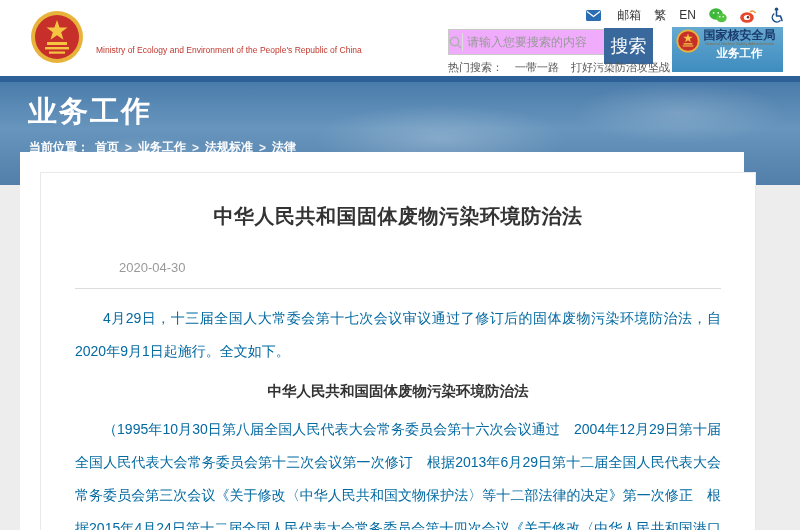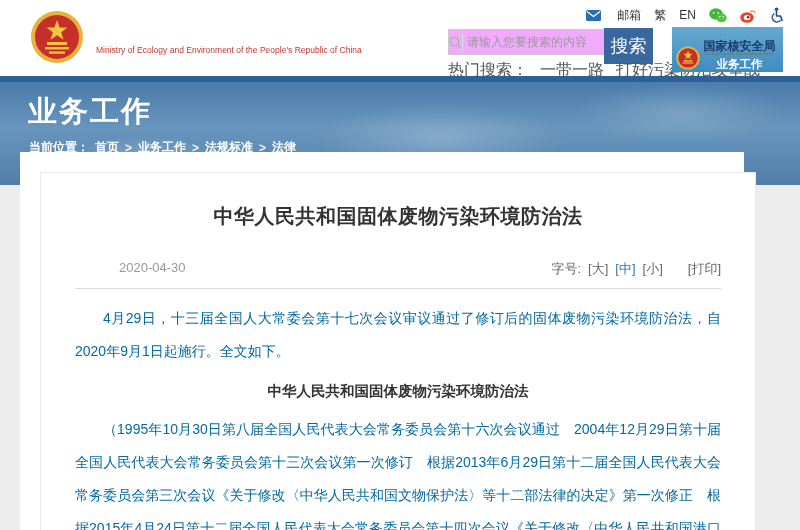--- a/index.html
+++ b/index.html
@@ -16,24 +16,24 @@
   .ministry-en{position:absolute;left:96px;top:45px;font-size:8.5px;color:#c0392f;white-space:nowrap;}
   .utilities{position:absolute;top:6px;right:16px;height:18px;display:flex;align-items:center;gap:13px;font-size:12px;color:#333;}
   .utilities .txt{cursor:pointer;}
   .mail{display:flex;align-items:center;gap:16px;cursor:pointer;}
   
   .search-box{position:absolute;left:448px;top:29px;width:156px;height:26px;border:1px solid #c9c9c9;background:#f0abfc;display:flex;align-items:center;box-sizing:border-box;}
   .search-icon-wrap{width:24px;height:18px;display:flex;align-items:center;justify-content:center;border-right:1px solid #ddd;}
   .search-box input{border:none;outline:none;flex:1;font-size:12px;color:#333;padding:0 4px;font-family:inherit;background:transparent;}
   .search-box input::placeholder{color:#999;}
   .search-btn{position:absolute;left:604px;top:28px;width:49px;height:36px;background:#38689c;color:#fff;font-size:18px;border:none;cursor:pointer;font-family:inherit;}
-  .hot-row{position:absolute;left:448px;top:60px;font-size:16px;color:#555;display:flex;gap:12px;white-space:nowrap;}
+  .hot-row{position:absolute;left:448px;top:60px;font-size:11px;color:#555;display:flex;gap:12px;white-space:nowrap;}
   .hot-row .hot-link{cursor:pointer;color:#555;}
   
-  .nuclear{position:absolute;left:672px;top:27px;width:111px;height:45px;background:linear-gradient(180deg,#66a9d1 0%,#4d97c6 60%,#3e8cbf 100%);display:flex;align-items:flex-end;padding:2px 4px;box-sizing:border-box;cursor:pointer;}
+  .nuclear{position:absolute;left:672px;top:27px;width:111px;height:45px;background:linear-gradient(180deg,#66a9d1 0%,#4d97c6 60%,#3e8cbf 100%);display:flex;align-items:flex-start;padding:2px 4px;box-sizing:border-box;cursor:pointer;}
   .nuclear .emblem{flex:0 0 24px;}
   .nuclear .ncol{flex:1;text-align:center;line-height:1.05;}
   .nuclear .ntitle{font-size:12px;font-weight:bold;color:#1b3a6b;white-space:nowrap;}
   .nuclear .nsub{font-size:4.5px;color:#8a6d3b;transform:scale(.9);white-space:nowrap;}
   .nuclear .nenter{font-size:11.5px;color:#fff;font-weight:bold;margin-top:1px;}
   
   .top-strip{position:absolute;left:0;top:76px;width:800px;height:6px;background:#2c6096;}
   .banner{position:absolute;left:0;top:82px;width:800px;height:103px;
     background:
       radial-gradient(120px 40px at 18% 80%, rgba(255,255,255,.28), rgba(255,255,255,0) 70%),
@@ -154,27 +154,20 @@
     <span class="crumb">法律</span>
   </div>
 </div>
 
 <div class="card">
   <div class="inner">
     <div class="article">
       <div class="article-title">中华人民共和国固体废物污染环境防治法</div>
       <div class="meta-row">
         <span class="meta-date">2020-04-30</span>
-        <span class="meta-right">
-          <span>字号:</span>
-          <span class="fs">[大]</span>
-          <span class="fs active">[中]</span>
-          <span class="fs">[小]</span>
-          <span class="print">[打印]</span>
-        </span>
       </div>
       <div class="divider"></div>
       <p class="intro">4月29日，十三届全国人大常委会第十七次会议审议通过了修订后的固体废物污染环境防治法，自2020年9月1日起施行。全文如下。</p>
       <div class="law-subtitle">中华人民共和国固体废物污染环境防治法</div>
       <p class="law-body">（1995年10月30日第八届全国人民代表大会常务委员会第十六次会议通过　2004年12月29日第十届全国人民代表大会常务委员会第十三次会议第一次修订　根据2013年6月29日第十二届全国人民代表大会常务委员会第三次会议《关于修改〈中华人民共和国文物保护法〉等十二部法律的决定》第一次修正　根据2015年4月24日第十二届全国人民代表大会常务委员会第十四次会议《关于修改〈中华人民共和国港口法〉等七部法律的决定》第二次修正　根据2016年11月7日第十二届全国人民代表大会常务委员会第二十四次会议《关于修改〈中华人民共和国对外贸易法〉等十二部法律的决定》第三次修正　2020年4月29日第十三届全国人民代表大会常务委员会第十七次会议第二次修订）</p>
     </div>
   </div>
 </div>
 
 </body></html>

